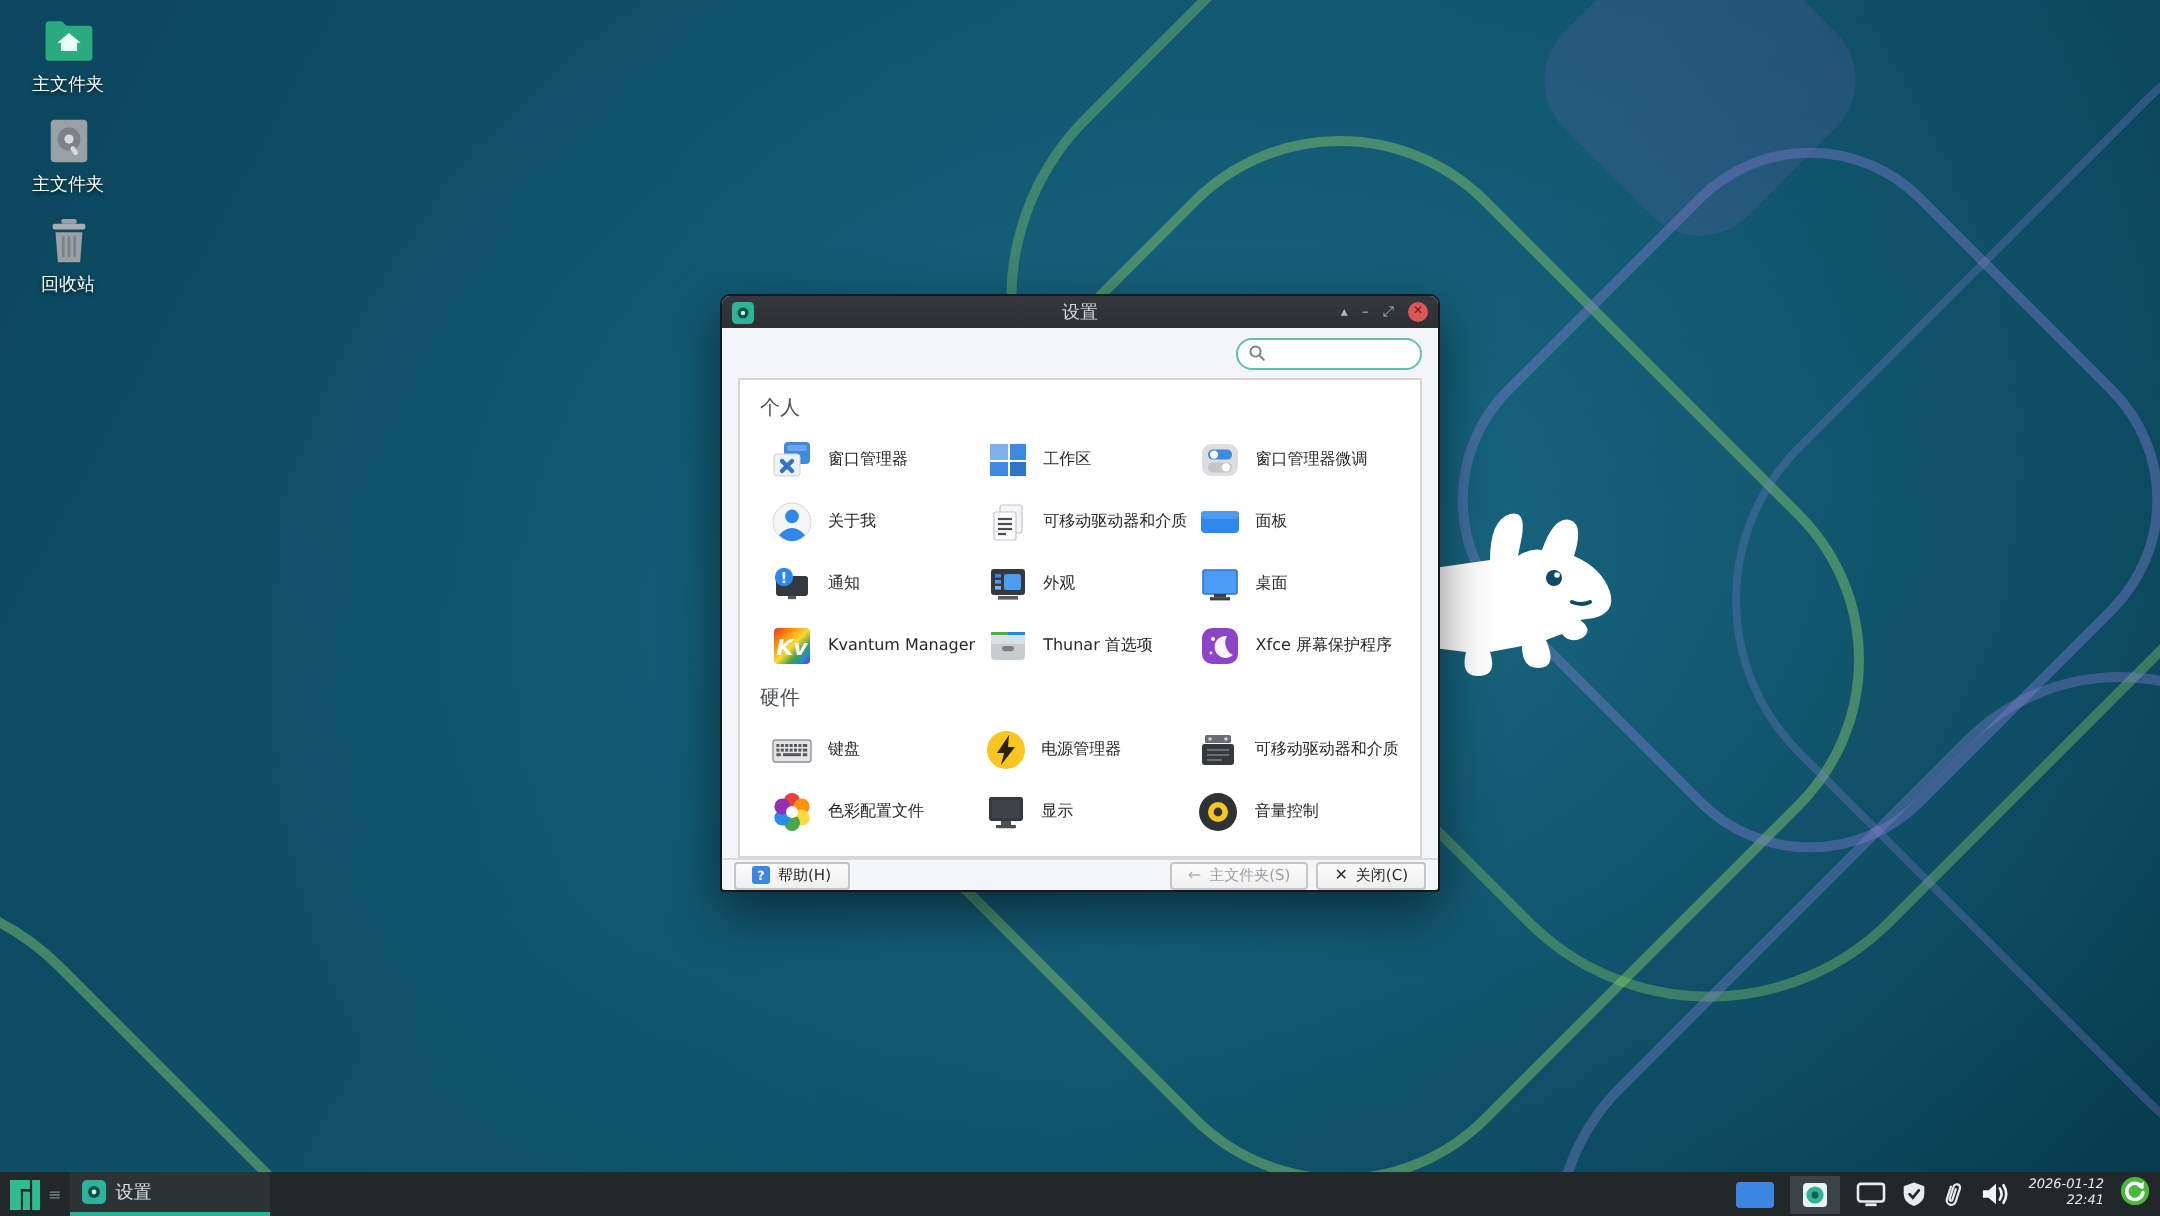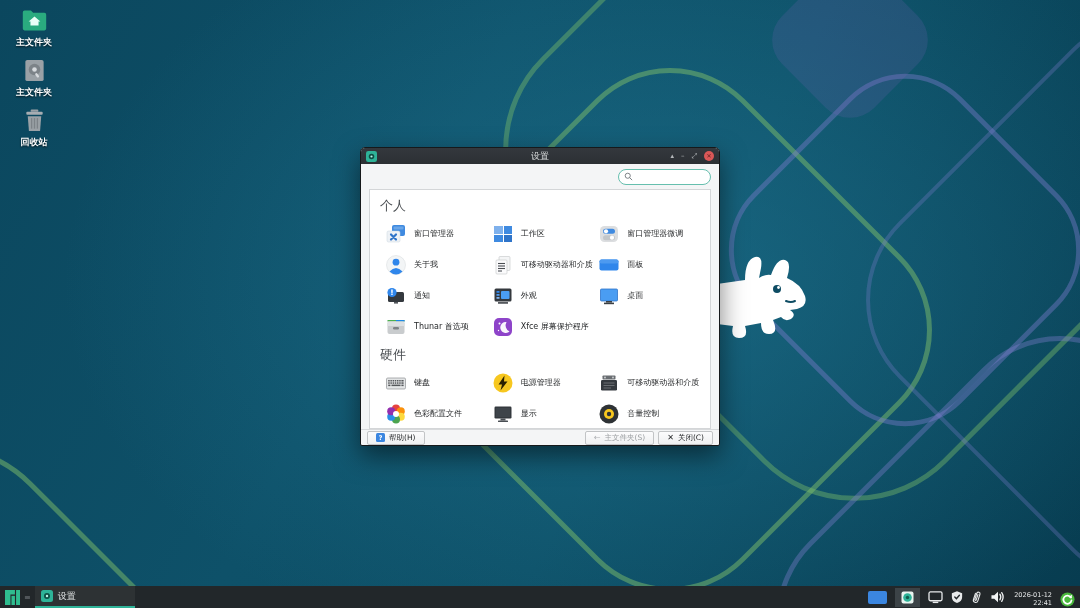--- a/index.html
+++ b/index.html
@@ -14,21 +14,21 @@
   .shape { position:absolute; transform:rotate(45deg); pointer-events:none; }
   .g1 { left:454px; top:114px; width:432px; height:432px; border:5px solid rgba(125,190,105,.50); border-radius:105px; }
   .g2 { left:568px; top:-137px; width:573px; height:573px; border:5px solid rgba(125,190,105,.42); border-radius:130px; }
   .g3 { left:-357px; top:513px; width:594px; height:594px; border:5px solid rgba(125,190,105,.50); border-radius:130px; }
   .p1 { left:757px; top:102px; width:296px; height:296px; border:5px solid rgba(125,125,205,.42); border-radius:80px; }
   .p2 { left:827px; top:387px; width:466px; height:466px; border:5px solid rgba(125,125,205,.38); border-radius:110px; }
   .p3 { left:917px; top:67px; width:466px; height:466px; border:4px solid rgba(125,125,205,.30); border-radius:110px; }
   .pf { left:785px; top:-25px; width:130px; height:130px; background:rgba(130,100,190,.18); border-radius:34px; }
 
   
-  .desk-icons { position:absolute; left:6px; top:8px; z-index:3;font-weight:bold; }
+  .desk-icons { position:absolute; left:6px; top:8px; z-index:3; }
   .desk-icon { width:56px; display:flex; flex-direction:column; align-items:center; margin-bottom:9px; cursor:default; }
   .di-ic { width:27px; height:25px; display:block; }
   .di-ic svg { width:100%; height:100%; display:block; }
   .di-label { margin-top:3px; font-size:9px; color:#fff; text-shadow:0 1px 2px rgba(0,0,0,.8); white-space:nowrap; }
 
   
   .mascot { position:absolute; left:693px; top:248px; width:118px; height:94px; z-index:4; }
 
   
   .win { position:absolute; left:360px; top:147px; width:360px; height:299px; z-index:10;
@@ -42,21 +42,21 @@
   .tb-btns { margin-left:auto; display:flex; align-items:center; gap:7px; z-index:1; }
   .tb-btn { font-size:7px; color:#b4b7ba; line-height:10px; cursor:pointer; }
   .tb-btn.close { width:10px; height:10px; border-radius:50%; background:#d95757; color:#5d1d1d;
     display:flex; align-items:center; justify-content:center; font-size:6px; font-weight:bold; }
   .toolbar { height:25px; flex:0 0 auto; display:flex; align-items:center; justify-content:flex-end; padding:0 8px; }
   .search { width:93px; height:16px; background:#fff; border:1px solid #66bfae; border-radius:9px;
     display:flex; align-items:center; padding:0 5px; gap:3px; }
   .search svg { width:9px; height:9px; flex:0 0 auto; }
   .search input { border:none; outline:none; width:100%; font-size:8px; background:transparent; }
   .content { margin:0 8px; height:240px; flex:0 0 auto; background:#fff; border:1px solid #d4d6d8; overflow:hidden; padding:3px 10px 0 10px; }
-  .sec-header { font-size:13px; color:#4a4e52; padding:4px 0 3px 0;font-family:Liberation Mono, monospace; }
+  .sec-header { font-size:10px; color:#4a4e52; padding:4px 0 3px 0;font-family:Liberation Mono, monospace; }
   .sec-items { display:grid; grid-template-columns:repeat(3,1fr); grid-auto-rows:31px; }
   .item { display:flex; align-items:center; gap:7px; cursor:pointer; padding-left:5px; }
   .item-icon { width:22px; height:22px; flex:0 0 auto; }
   .item-icon svg { width:22px; height:22px; display:block; }
   .item-label { font-size:8px; color:#26282a; white-space:nowrap; }
   .footer { flex:1; display:flex; align-items:center; padding:0 6px; gap:4px; border-top:1px solid #d8dadc; }
   .btn { display:flex; align-items:center; gap:4px; height:14px; padding:0 8px; font-size:7.5px; color:#26282a;
     background:linear-gradient(#fcfcfd,#eff0f1); border:1px solid #c2c4c6; border-radius:2px; cursor:pointer; }
   .btn .bicon svg { width:9px; height:9px; display:block; }
   .btn.disabled { color:#9b9ea1; }
@@ -67,21 +67,21 @@
   
   .taskbar { position:absolute; left:0; right:0; bottom:0; height:22px; background:#22272a; z-index:30;
     display:flex; align-items:center; padding:0 5px; }
   .tb-logo { width:15px; height:15px; margin-right:4px; cursor:pointer; }
   .tb-logo svg { width:15px; height:15px; display:block; }
   .menu-lines { color:#7a8084; font-size:8px; margin-right:4px; cursor:pointer; }
   .task { height:22px; display:flex; align-items:center; gap:5px; padding:0 10px 0 6px;
     background:rgba(255,255,255,.05); border-bottom:2px solid #2eb398; cursor:pointer; min-width:100px; }
   .task svg { width:12px; height:12px; }
   .task-label { font-size:9px; color:#dfe2e3; }
-  .tray { margin-left:auto; display:flex; align-items:flex-end; gap:8px; }
+  .tray { margin-left:auto; display:flex; align-items:flex-start; gap:8px;font-style:italic; }
   .tray-ic { display:flex; align-items:center; cursor:pointer; }
   .tray-ic svg { display:block; }
   .tray-ic.chip { background:#3c4347; padding:2px 4px; }
   .clock { text-align:right; font-size:6.5px; line-height:8px; color:#e8eaeb; cursor:default; }
 </style>
 </head>
 <body>
 
 <div class="desktop">
   <div class="shape g1"></div>
@@ -265,20 +265,39 @@
               <rect x="2.5" y="4" width="17" height="12" rx="1" fill="#4a9df2" stroke="#2f74c9" stroke-width=".8"></rect>
               <rect x="8" y="16" width="6" height="1.6" fill="#3a3f44"></rect>
               <rect x="6" y="17.6" width="10" height="1.6" fill="#3a3f44"></rect>
             </svg>
           </span>
           <span class="item-label">桌面</span>
         </div>
         <div class="item">
           <span class="item-icon">
             <svg viewBox="0 0 22 22">
+              <defs>
+                <linearGradient id="kvg" x1="0" y1="0" x2="1" y2="1">
+                  <stop offset="0" stop-color="#e53935"></stop>
+                  <stop offset=".25" stop-color="#fb8c00"></stop>
+                  <stop offset=".5" stop-color="#fdd835"></stop>
+                  <stop offset=".7" stop-color="#43a047"></stop>
+                  <stop offset=".85" stop-color="#1e88e5"></stop>
+                  <stop offset="1" stop-color="#8e24aa"></stop>
+                </linearGradient>
+              </defs>
+              <rect x="2" y="2" width="18" height="18" rx="2" fill="url(#kvg)"></rect>
+              <text x="11" y="15.5" font-size="11" font-style="italic" font-weight="bold" fill="#fff" text-anchor="middle">Kv</text>
+            </svg>
+          </span>
+          <span class="item-label">Kvantum Manager</span>
+        </div>
+        <div class="item">
+          <span class="item-icon">
+            <svg viewBox="0 0 22 22">
               <rect x="2.5" y="4" width="17" height="1.6" fill="#4caf50"></rect>
               <rect x="11" y="4" width="8.5" height="1.6" fill="#1e88e5"></rect>
               <rect x="2.5" y="5.5" width="17" height="12.5" rx="2" fill="#c9ccce"></rect>
               <rect x="2.5" y="5.5" width="17" height="4.5" fill="#dde0e2"></rect>
               <rect x="8" y="11" width="6" height="2.6" rx="1.3" fill="#7e8286"></rect>
             </svg>
           </span>
           <span class="item-label">Thunar 首选项</span>
         </div>
         <div class="item">

